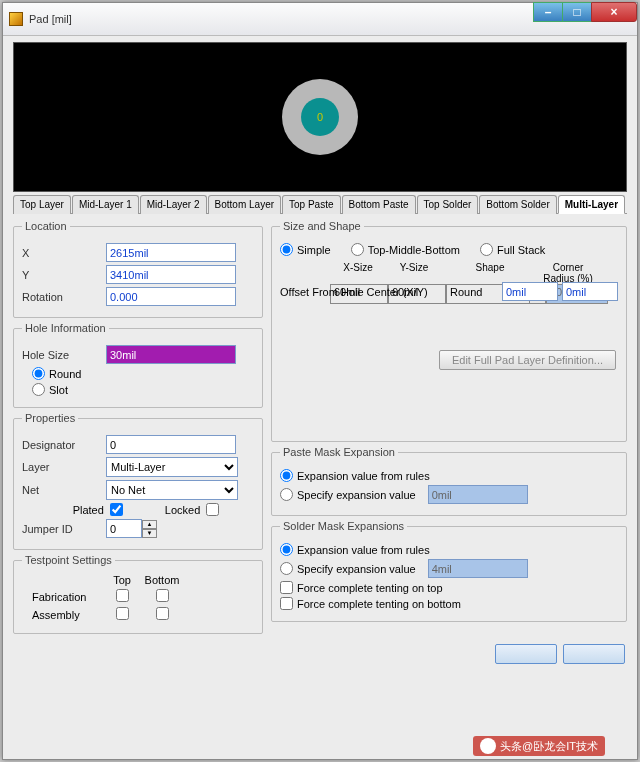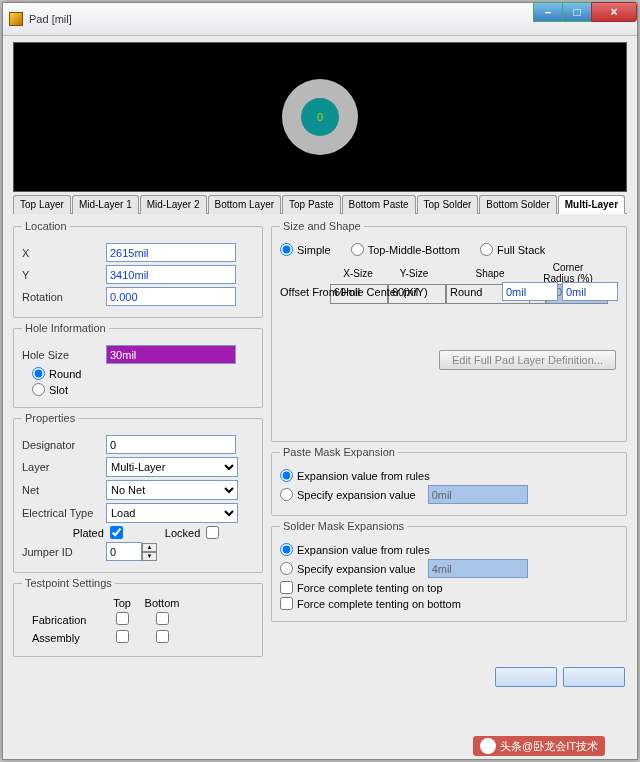--- a/index.html
+++ b/index.html
@@ -32,21 +32,21 @@
 input[type=text].disabled{background:#a8c4e8;color:#666;}
 select{height:20px;border:1px solid #7a9ac9;background:#fff;}
 .spinner{display:flex;align-items:center;}
 .spinner input{width:36px;}
 .spin-btns{display:flex;flex-direction:column;}
 .spin-btn{width:15px;height:9px;border:1px solid #888;background:#eee;font-size:6px;line-height:6px;text-align:center;}
 .radio{display:flex;align-items:center;gap:4px;}
 .radio input{margin:0;}
 .chk{display:flex;align-items:center;gap:4px;}
 .btn{background:linear-gradient(#f8f8f8,#ddd);border:1px solid #999;padding:3px 12px;color:#888;border-radius:2px;}
-.hdr-row{display:flex;gap:0;margin-left:50px;align-items:center;}
+.hdr-row{display:flex;gap:0;margin-left:50px;}
 .hdr-cell{text-align:center;font-size:10px;}
 .tbl-row{display:flex;gap:0;margin-left:50px;}
 .tbl-cell{border:1px solid #888;height:20px;padding:1px 3px;}
 .shape-sel{display:flex;border:1px solid #888;height:20px;}
 .shape-sel .txt{flex:1;padding:1px 3px;}
 .shape-sel .dd{width:16px;border-left:1px solid #888;background:#e8e8e8;display:flex;align-items:center;justify-content:center;font-size:8px;}
 .footer{display:flex;justify-content:flex-end;gap:6px;padding:6px 12px;}
 .fbtn{width:62px;height:20px;border:1px solid #6090d0;background:linear-gradient(#e8f0fa,#c8dcf0);border-radius:2px;}
 .watermark{position:absolute;right:35px;bottom:6px;background:rgba(200,60,50,0.85);color:#fff;padding:2px 7px;border-radius:3px;font-size:11px;display:flex;align-items:center;gap:4px;}
 .watermark .av{width:16px;height:16px;border-radius:50%;background:#fff;}
@@ -129,24 +129,20 @@
               <input type="text" style="width: 130px;" value="0">
             </div>
      <div class="row">
               <span class="lbl">Layer</span>
               <select style="width:132px"><option>Multi-Layer</option></select>
             </div>
      <div class="row">
               <span class="lbl">Net</span>
               <select style="width:132px"><option>No Net</option></select>
             </div>
-     <div class="row">
-              <span class="lbl">Electrical Type</span>
-              <select style="width:132px"><option>Load</option></select>
-            </div>
      <div class="row" style="justify-content:center;gap:6px;margin-left:16px">
       <span>Plated</span>
               <input type="checkbox" checked="" style="">
       <span style="width:30px"></span>
       <span>Locked</span>
               <input type="checkbox" style="">
      </div>
      <div class="row">
               <span class="lbl">Jumper ID</span>
       <div class="spinner">

